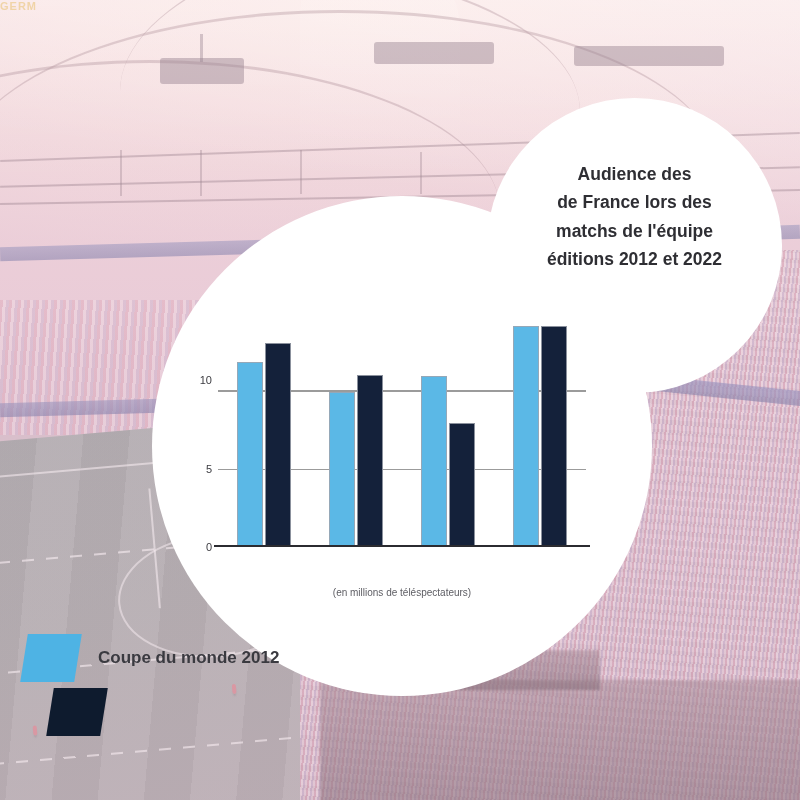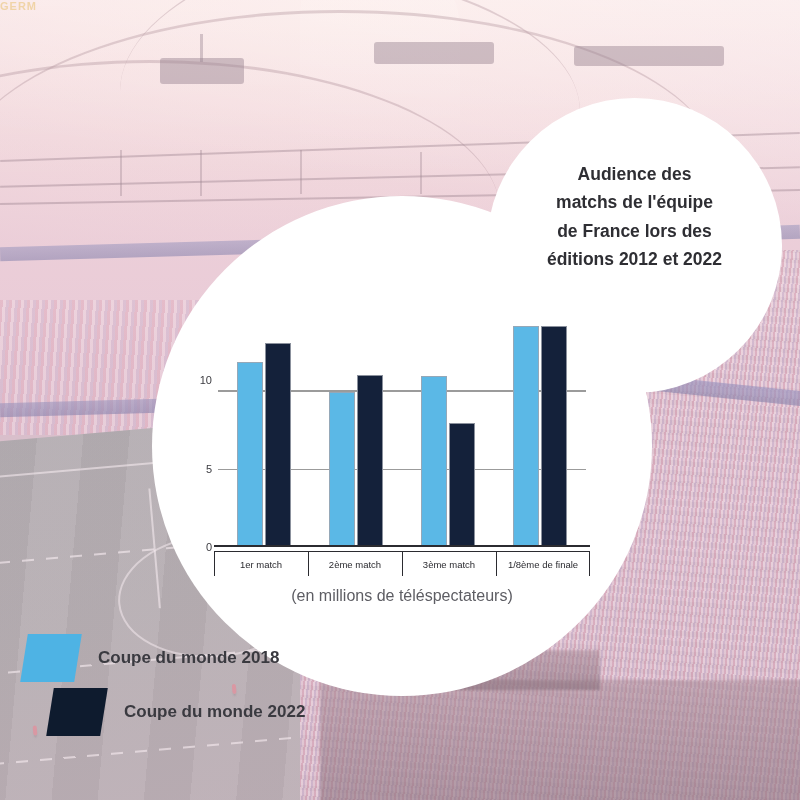--- a/index.html
+++ b/index.html
@@ -88,21 +88,21 @@
 
   
   #cat-axis{position:absolute;left:214px;top:551px;width:376px;height:24px;
     border-top:1.6px solid #2b2b30;display:flex;}
   .cat{flex:1;position:relative;display:flex;align-items:center;justify-content:center;
     font-size:9.5px;color:#2b2b30;}
   .cat:before{content:"";position:absolute;left:0;top:0;width:1.4px;height:100%;background:#2b2b30;}
   .cat:last-child:after{content:"";position:absolute;right:0;top:0;width:1.4px;height:100%;background:#2b2b30;}
 
   #unit-note{position:absolute;left:152px;top:587px;width:500px;text-align:center;
-    font-size:16px;color:#5d5d63;}
+    font-size:10px;color:#5d5d63;}
 
   
   .legend-item{position:absolute;display:flex;align-items:center;gap:0;}
   #legend-2018{left:24px;top:634px;}
   #legend-2022{left:50px;top:688px;}
   .swatch{width:54px;height:48px;transform:skewX(-9deg);}
   .swatch.c2018{background:#4eb3e4;}
   .swatch.c2022{background:#0e1b2e;}
   .legend-text{margin-left:20px;font-size:17px;font-weight:bold;color:#3a3a40;white-space:nowrap;}
 </style>
@@ -170,22 +170,22 @@
     <div class="sponsor">GERM</div>
 
     <div class="bg-wash"></div>
   </div>
 
   <div class="blob" id="blob-title"></div>
   <div class="blob" id="blob-chart"></div>
 
   <div id="title">
     <div>Audience des</div>
+    <div>de France lors des</div>
     <div>matchs de l'équipe</div>
-    <div>de France lors des</div>
     <div>éditions 2012 et 2022</div>
   </div>
 
   <div id="chart">
     <div class="plot" id="plot">
         <div class="y-label" style="top: 235px;">0</div>
         <div class="gridline" style="top: 156.667px;"></div>
         <div class="y-label" style="top: 156.667px;">5</div>
         <div class="gridline" style="top: 78.3333px;"></div>
         <div class="y-label" style="top: 68px;">10</div>
@@ -202,31 +202,24 @@
           <div class="bar c2022" title="Coupe du monde 2022 — 3ème match : 7.9" style="height: 123.767px;"></div>
         </div>
         <div class="group" style="left: 276px; width: 92px;">
           <div class="bar c2018" title="Coupe du monde 2018 — 1/8ème de finale : 14.1" style="height: 220.9px;"></div>
           <div class="bar c2022" title="Coupe du monde 2022 — 1/8ème de finale : 14.1" style="height: 220.9px;"></div>
         </div>
       </div>
     <div class="axis-base"></div>
   </div>
 
-  <div id="cat-axis">
-      <div class="cat">1er match</div>
-      <div class="cat">2ème match</div>
-      <div class="cat">3ème match</div>
-      <div class="cat">1/8ème de finale</div>
-    </div>
 
   <div id="unit-note">(en millions de téléspectateurs)</div>
 
   <div class="legend-item" id="legend-2018">
     <div class="swatch c2018"></div>
-    <div class="legend-text">Coupe du monde 2018</div>
+    <div class="legend-text">Coupe du monde 2012</div>
   </div>
   <div class="legend-item" id="legend-2022">
     <div class="swatch c2022"></div>
-    <div class="legend-text">Coupe du monde 2022</div>
   </div>
 
 </div>
 
 </body></html>

